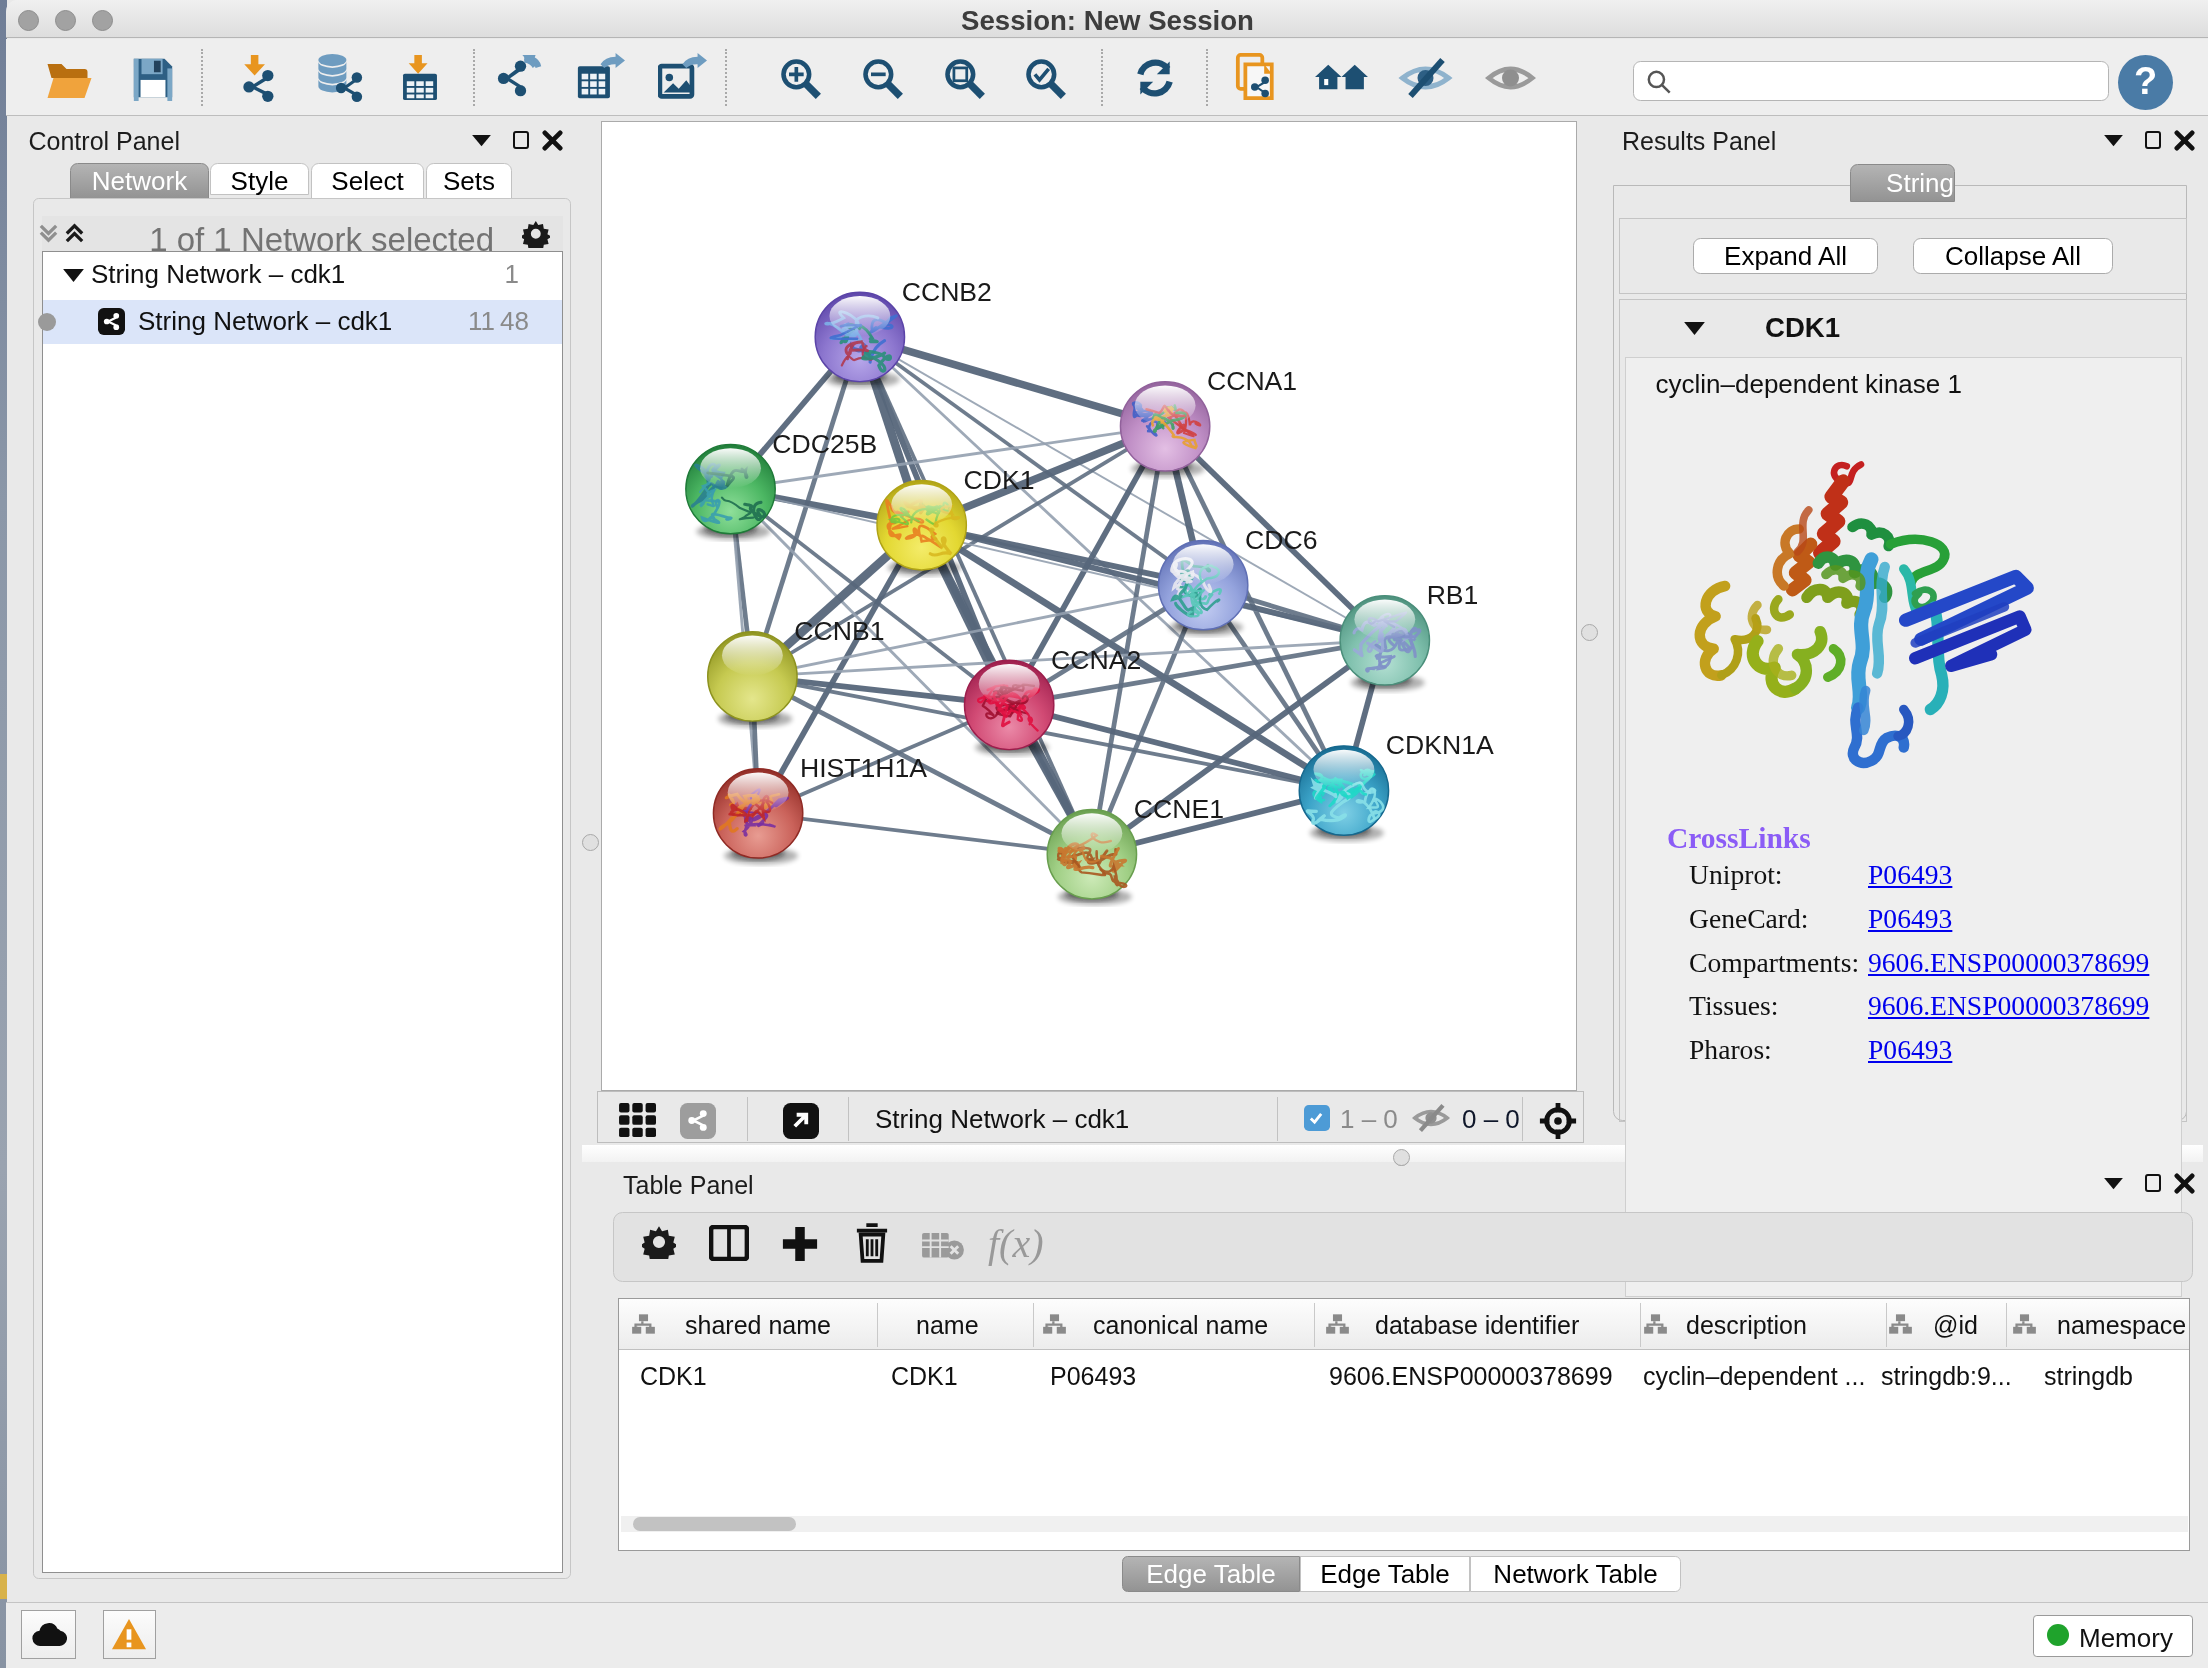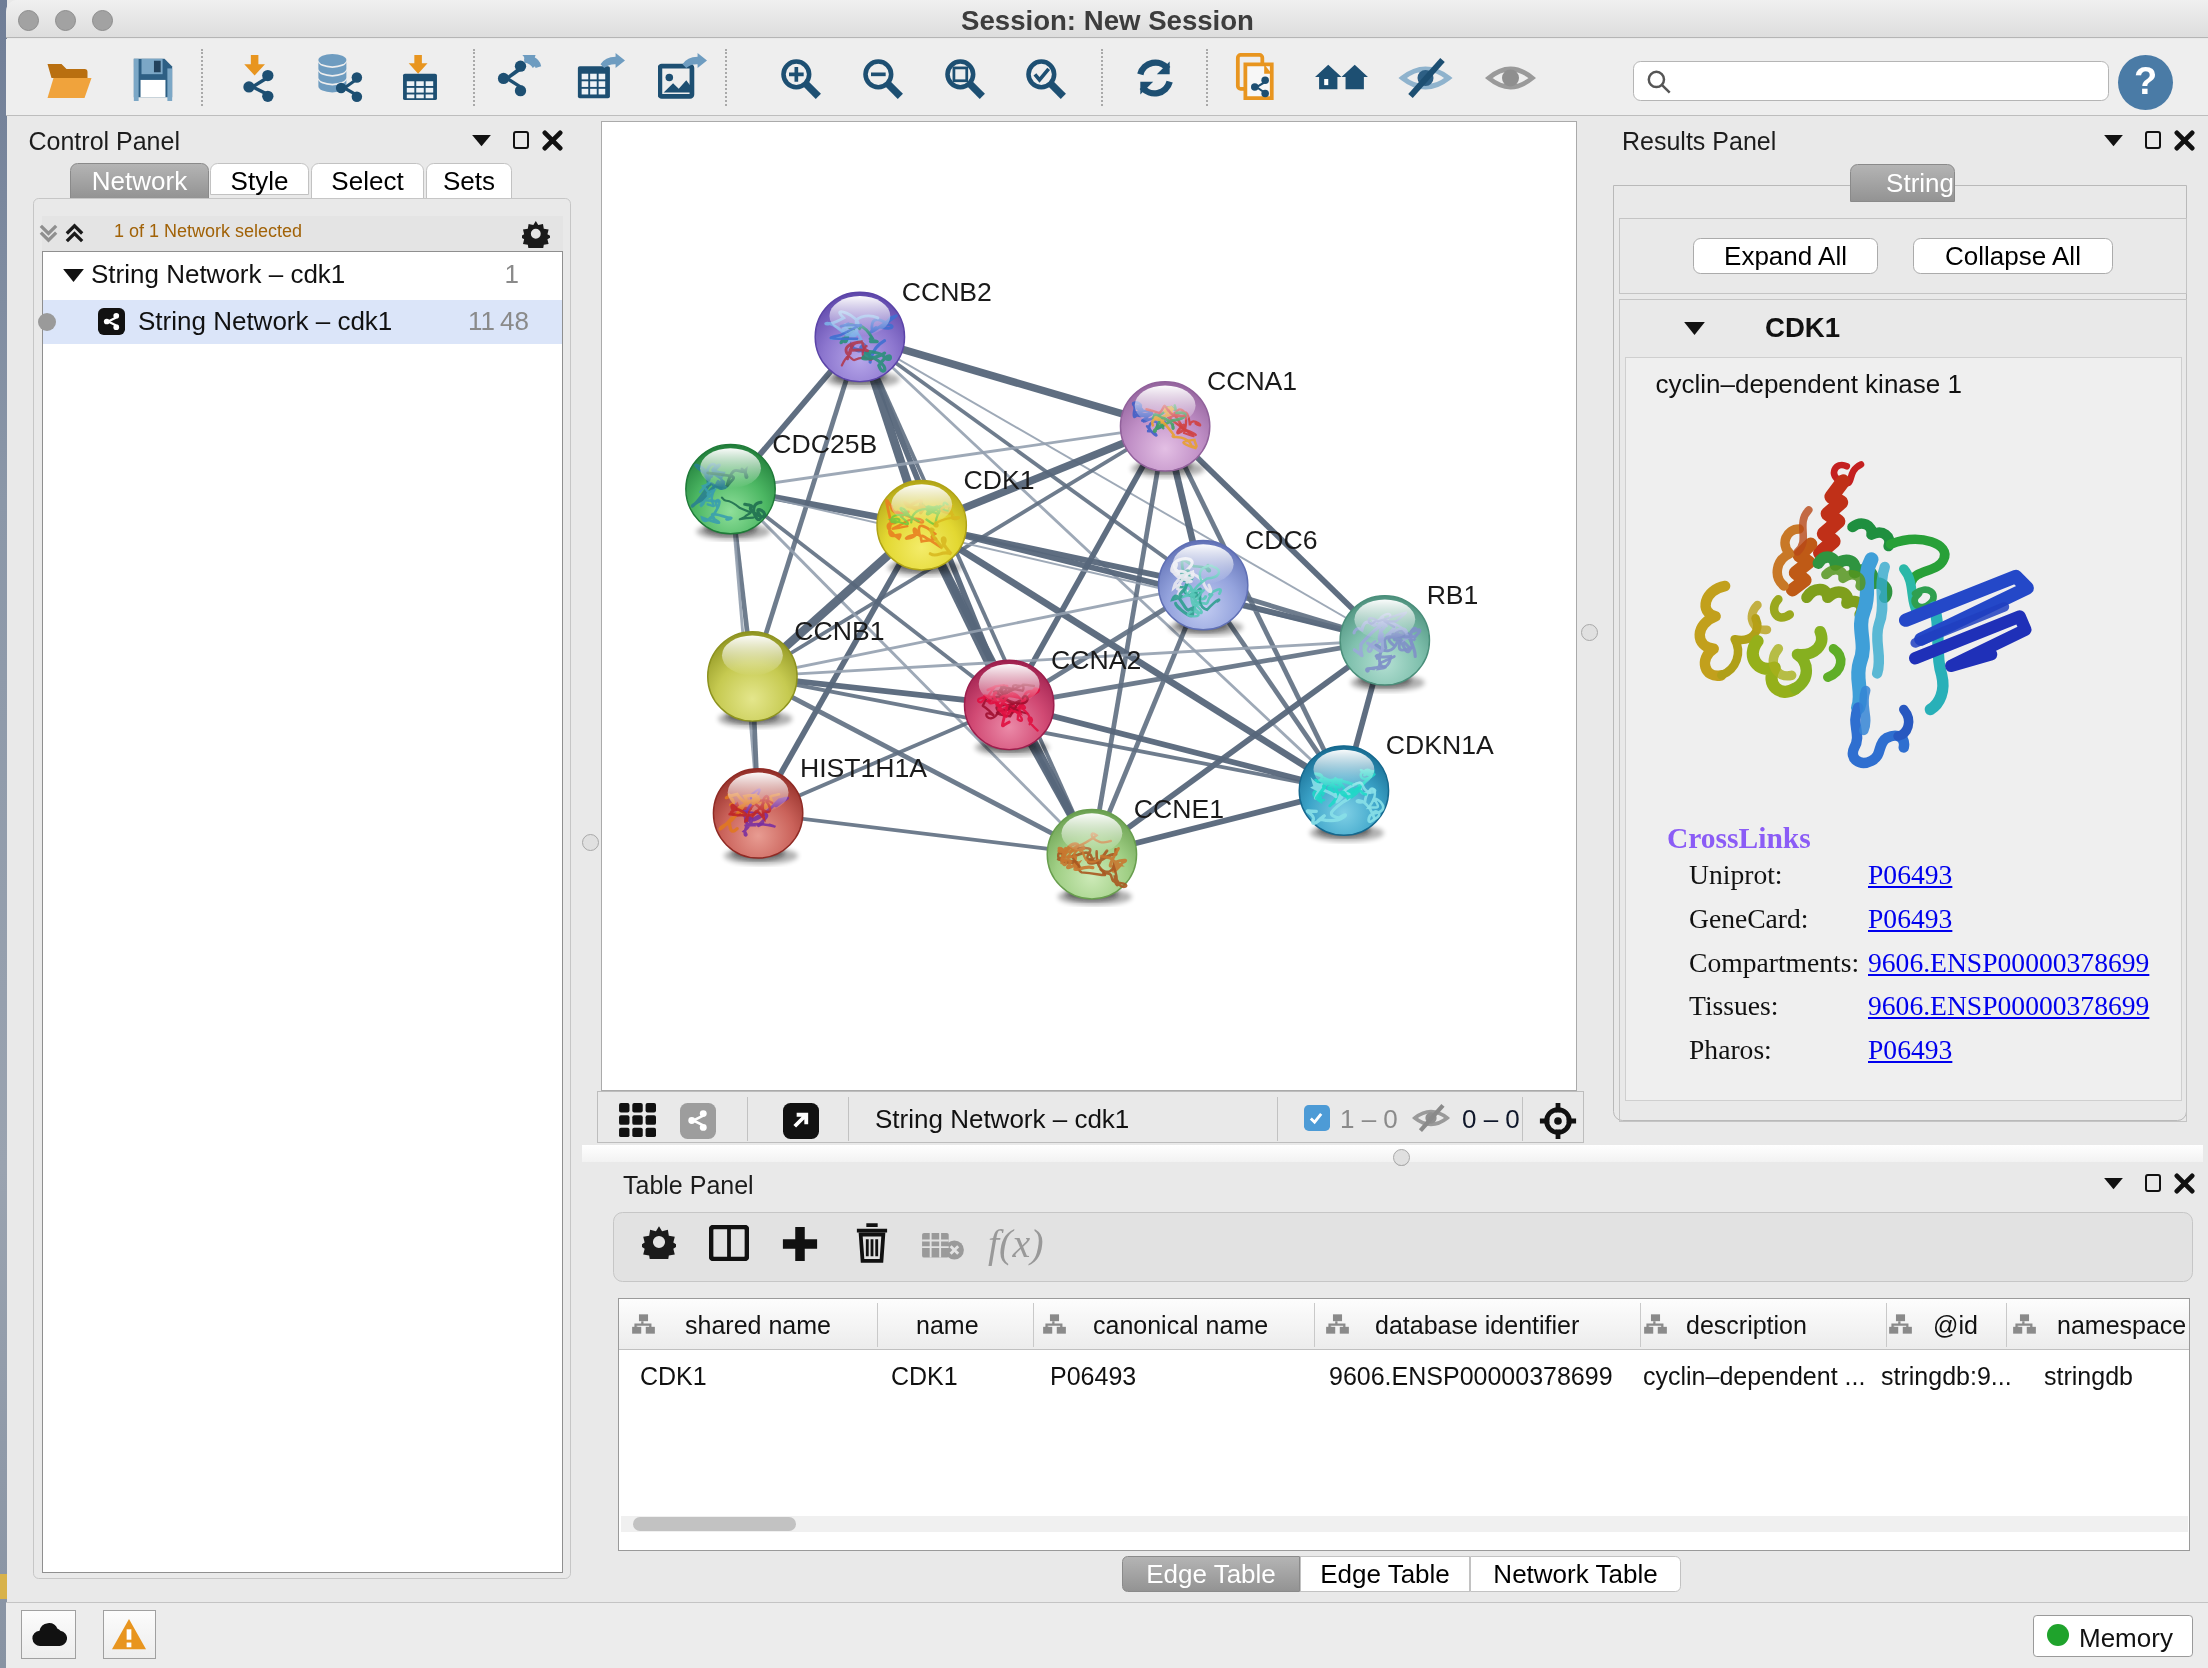--- a/index.html
+++ b/index.html
@@ -193,21 +193,21 @@
       <path d="M4 4 l8 8 8-8"></path>
       <path d="M4 11 l8 8 8-8"></path>
     </g>
   </svg>
 <svg class="abs" style="left:63px;top:222px" width="23" height="23" viewBox="0 0 24 24">
     <g stroke="#1a1a1a" stroke-width="3.4" fill="none">
       <path d="M4 12 l8-8 8 8"></path>
       <path d="M4 20 l8-8 8 8"></path>
     </g>
   </svg>
-<div class="abs" style="left:114px;top:221px;width:380px;text-align:left;font-size:18px;color:#a16207">1 of 1 Network selected</div>
+<div class="abs" style="left:114px;top:221px;width:380px;text-align:right;font-size:33px;color:#737373">1 of 1 Network selected</div>
 <svg class="abs" style="left:522px;top:220px" width="27.6" height="27.6" viewBox="0 0 28 28">
     <path d="M14 1 l2.5 4.2 4.8-1.2 0.8 4.9 4.9 0.8 -1.2 4.8 4.2 2.5 -4.2 2.5 1.2 4.8 -4.9 0.8 -0.8 4.9 -4.8-1.2 -2.5 4.2 -2.5-4.2 -4.8 1.2 -0.8-4.9 -4.9-0.8 1.2-4.8 -4.2-2.5 4.2-2.5 -1.2-4.8 4.9-0.8 0.8-4.9 4.8 1.2z M14 9 a5 5 0 1 0 0 10 a5 5 0 1 0 0 -10" fill="#1a1a1a" fill-rule="evenodd"></path>
   </svg>
 <div class="abs" style="left:42px;top:251px;width:521px;height:1322px;background:#fff;border:1px solid #8f8f8f"></div>
 <svg class="abs" style="left:61px;top:267px" width="25" height="17" viewBox="0 0 26 18">
     <path d="M2 2 h22 l-11 14z" fill="#111"></path>
   </svg>
 <div class="abs" style="left:91px;top:259px;font-size:26px;color:#111">String Network – cdk1</div>
 <div class="abs" style="left:476px;top:259px;width:43px;text-align:right;font-size:26px;color:#8a8a8a">1</div>
 <div class="abs" style="left:43px;top:300px;width:519px;height:44px;background:#dbe5f9"></div>
@@ -586,21 +586,21 @@
 <div class="abs" style="left:1613px;top:185px;width:574px;height:936px;background:#e9e9e9;border:1px solid #b9b9b9;border-radius:0 0 9.5px 9.5px"></div>
 <div class="abs tabsel" style="left:1850px;top:164px;width:105px;height:38px;border-radius:7.6px 7.6px 0 0;font-size:26px;text-align:right;line-height:36px">String</div>
 <div class="abs" style="left:1619px;top:218px;width:568px;height:76px;border:1px solid #c4c4c4"></div>
 <div class="abs" style="left:1693px;top:238px;width:185px;height:36px;background:#fff;border:1px solid #ababab;border-radius:7.6px;font-size:26px;text-align:center;line-height:34px">Expand All</div>
 <div class="abs" style="left:1913px;top:238px;width:200px;height:36px;background:#fff;border:1px solid #ababab;border-radius:7.6px;font-size:26px;text-align:center;line-height:34px">Collapse All</div>
 <div class="abs" style="left:1619px;top:299px;width:568px;height:823px;border:1px solid #c4c4c4"></div>
 <svg class="abs" style="left:1682px;top:320px" width="25" height="17" viewBox="0 0 26 18">
     <path d="M2 2 h22 l-11 14z" fill="#111"></path>
   </svg>
 <div class="abs" style="left:1765px;top:312px;font-size:27.6px;font-weight:bold;color:#111">CDK1</div>
-<div class="abs" style="left:1625px;top:357px;width:557px;height:744px;background:#efefef;border:1px solid #cfcfcf">
+<div class="abs" style="left:1625px;top:357px;width:557px;height:940px;background:#efefef;border:1px solid #cfcfcf">
     <div style="position:absolute;left:29.5px;top:11.4px;font-size:26px;color:#111">cyclin–dependent kinase 1</div>
     <svg width="371" height="323" viewBox="0 0 390 340" style="position:absolute;left:40px;top:95px">
 <g fill="none" stroke-linecap="round" stroke-linejoin="round">
 <path d="M205 12 C 188 20, 200 38, 184 30 C 170 24, 178 8, 190 14" stroke="#c42020" stroke-width="7"></path>
 <path d="M186 30 l-12 16 10 6 -14 12 11 8 -15 13 10 8 -14 12" stroke="#c03018" stroke-width="15"></path>
 <path d="M152 96 l-12 12 10 7 -14 11 10 8 -13 10" stroke="#bf5a16" stroke-width="14"></path>
 <path d="M124 140 C 112 130, 116 112, 130 106 C 120 96, 126 80, 140 80" stroke="#c87827" stroke-width="10"></path>
 <path d="M160 116 c 6 -10, 18 -8, 18 2 c 12 -10, 24 -4, 20 8 c 14 -8, 24 2, 18 12 c 12 -4, 20 6, 14 14" stroke="#2f9440" stroke-width="12"></path>
 <path d="M196 78 c 10 -8, 22 -2, 20 8 c 12 -6, 22 2, 18 12" stroke="#1f8f3f" stroke-width="11"></path>
 <path d="M236 96 C 268 84, 300 96, 292 112 C 286 126, 262 122, 258 136" stroke="#28a038" stroke-width="10"></path>

